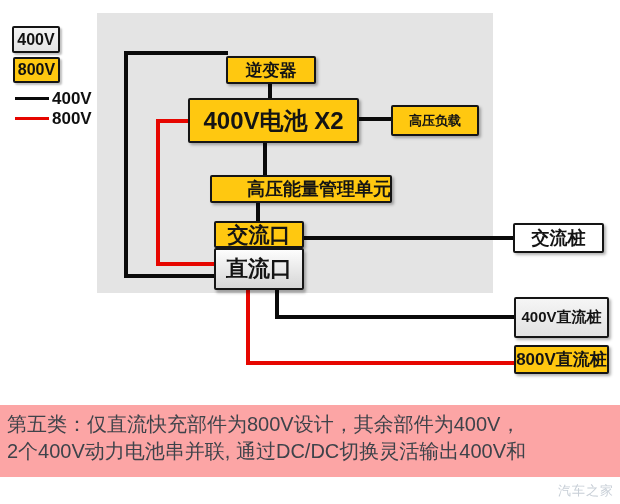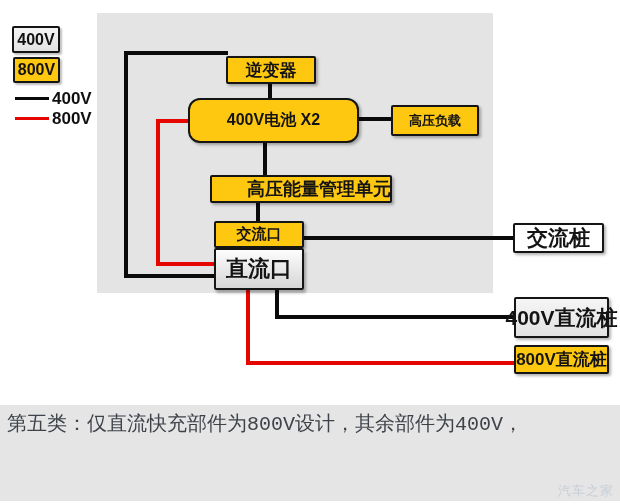--- a/index.html
+++ b/index.html
@@ -18,45 +18,45 @@
   
   .node{position:absolute;box-sizing:border-box;display:flex;align-items:center;justify-content:center;
         font-weight:bold;color:#141414;border:2px solid #151515;border-radius:2px;
         box-shadow:2px 2px 3px rgba(0,0,0,0.30);white-space:nowrap;}
   .yellow{background:#ffc810;}
   .lightgray{background:linear-gradient(180deg,#f5f5f5,#e2e2e2);}
   .whitefill{background:#ffffff;}
   .dcfill{background:linear-gradient(180deg,#fdfdfd,#d6d6d6);}
 
   .n-inverter{left:226px;top:40px;width:90px;height:28px;font-size:17px;margin-top:16px;}
-  .n-battery{left:188px;top:98px;width:171px;height:45px;font-size:16px;border-radius:12px;}
+  .n-battery{left:188px;top:98px;width:171px;height:45px;font-size:24px;}
   .n-hvload{left:391px;top:105px;width:88px;height:31px;font-size:13px;}
   .n-hvenergy{left:210px;top:175px;width:182px;height:28px;font-size:18px;padding-left:36px;}
-  .n-acport{left:214px;top:221px;width:90px;height:27px;font-size:15px;}
+  .n-acport{left:214px;top:221px;width:90px;height:27px;font-size:21px;}
   .n-dcport{left:214px;top:248px;width:90px;height:42px;font-size:22px;box-shadow:2px 3px 3px rgba(0,0,0,0.30);}
-  .n-acpile{left:513px;top:223px;width:91px;height:30px;font-size:21px;}
-  .n-dc400{left:514px;top:297px;width:95px;height:41px;font-size:21px;}
+  .n-acpile{left:513px;top:223px;width:91px;height:30px;font-size:18px;}
+  .n-dc400{left:514px;top:297px;width:95px;height:41px;font-size:15px;}
   .n-dc800{left:514px;top:345px;width:95px;height:29px;font-size:17px;}
 
   
   .lg-box{position:absolute;box-sizing:border-box;display:flex;align-items:center;justify-content:center;
           font-weight:bold;font-size:16px;color:#111;border:2px solid #151515;border-radius:2px;
           box-shadow:2px 2px 2px rgba(0,0,0,0.25);}
   .lg-400{left:12px;top:26px;width:48px;height:27px;background:linear-gradient(180deg,#f4f4f4,#e3e3e3);}
   .lg-800{left:13px;top:57px;width:47px;height:26px;background:#ffc810;}
   .lg-line{position:absolute;height:3px;}
   .lg-line.black{left:15px;top:97px;width:34px;background:#0a0a0a;}
   .lg-line.red{left:15px;top:117px;width:34px;background:#e60600;}
   .lg-label{position:absolute;font-weight:bold;font-size:17px;color:#111;}
   .lg-l1{left:52px;top:89px;}
   .lg-l2{left:52px;top:109px;}
 
   
-  .caption{left:0;top:405px;width:620px;height:96px;background:#e5e5e5;color:#3e434a;
-           font-size:20px;line-height:27px;padding:6px 0 0 7px;font-family:Liberation Mono, monospace;}
+  .caption{left:0;top:405px;width:620px;height:72px;background:#fca5a5;color:#3e434a;
+           font-size:20px;line-height:27px;padding:6px 0 0 7px;}
   .caption div{white-space:nowrap;}
 
   .watermark{left:558px;top:482px;font-size:13px;font-weight:normal;color:#c8cfd7;letter-spacing:1px;}
 </style>
 </head>
 <body>
 
 <div class="abs panel"></div>
 
 <div class="lg-box lg-400">400V</div>
@@ -88,15 +88,16 @@
 <div class="node yellow n-hvload">高压负载</div>
 <div class="node yellow n-hvenergy">高压能量管理单元</div>
 <div class="node yellow n-acport">交流口</div>
 <div class="node dcfill n-dcport">直流口</div>
 <div class="node whitefill n-acpile">交流桩</div>
 <div class="node lightgray n-dc400">400V直流桩</div>
 <div class="node yellow n-dc800">800V直流桩</div>
 
 <div class="abs caption">
   <div>第五类：仅直流快充部件为800V设计，其余部件为400V，</div>
+  <div>2个400V动力电池串并联, 通过DC/DC切换灵活输出400V和</div>
 </div>
 
 <div class="abs watermark">汽车之家</div>
 
 </body></html>

